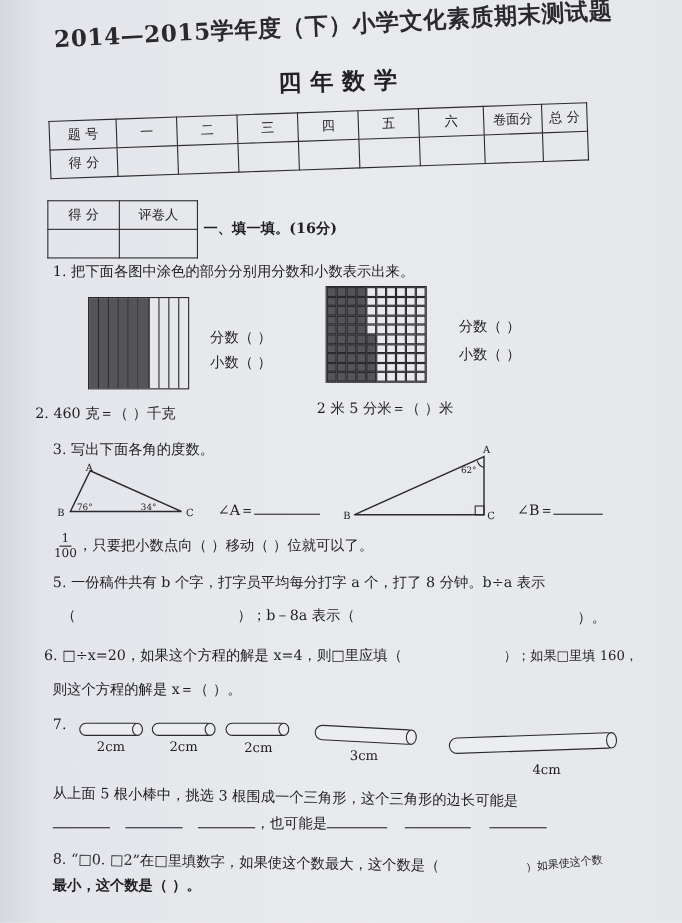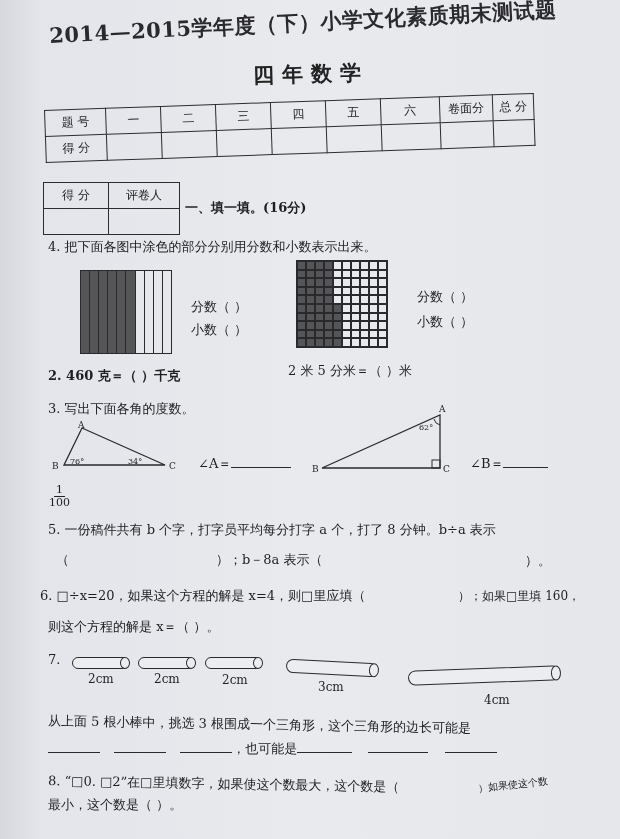--- a/index.html
+++ b/index.html
@@ -85,21 +85,21 @@
     </tr>
     <tr>
       <td></td>
       <td></td>
     </tr>
   </tbody>
     </table>
 </div>
 <div class="abs q" style="left:185px;top:199px;font-weight:bold;">一、填一填。(16分)</div>
 
-<div class="abs q" style="left:48px;top:238px;">4.  把下面各图中涂色的部分分别用分数和小数表示出来。</div>
+<div class="abs q" style="left:48px;top:238px;">1.  把下面各图中涂色的部分分别用分数和小数表示出来。</div>
 <div class="abs bars" style="left:80px;top:270px;width:90px;height:82px;">
   <div class="bar shade" style="flex:1"></div>
     <div class="bar shade" style="flex:1"></div>
     <div class="bar shade" style="flex:1"></div>
   <div class="bar shade" style="flex:1"></div>
     <div class="bar shade" style="flex:1"></div>
     <div class="bar shade" style="flex:1"></div>
   <div class="bar" style="flex:1"></div>
     <div class="bar" style="flex:1"></div>
     <div class="bar" style="flex:1"></div>
@@ -206,21 +206,21 @@
     <div class="cell shade"></div>
     <div class="cell"></div>
     <div class="cell"></div>
     <div class="cell"></div>
     <div class="cell"></div>
     <div class="cell"></div>
   </div>
 <div class="abs q" style="left:417px;top:288px;">分数（          ）</div>
 <div class="abs q" style="left:417px;top:313px;">小数（          ）</div>
 
-<div class="abs q" style="left:48px;top:367px;font-weight:bold;">2.  460 克＝（       ）千克</div>
+<div class="abs q" style="left:32px;top:367px;">2.  460 克＝（       ）千克</div>
 <div class="abs q" style="left:288px;top:362px;text-align:right;">2 米 5 分米＝（       ）米</div>
 
 <div class="abs q" style="left:48px;top:400px;">3.  写出下面各角的度数。</div>
 <svg class="abs" style="left:50px;top:420px;" width="140" height="50">
   <polygon points="14,45 32,8 115,45" fill="none" stroke="#2a2a2e" stroke-width="1.3"></polygon>
   <text x="28" y="8" font-size="9" font-family="DejaVu Serif, serif" fill="#222">A</text>
   <text x="2" y="49" font-size="9" font-family="DejaVu Serif, serif" fill="#222">B</text>
   <text x="119" y="49" font-size="9" font-family="DejaVu Serif, serif" fill="#222">C</text>
   <text x="20" y="44" font-size="8" font-family="DejaVu Serif, serif" fill="#222">76°</text>
   <text x="78" y="44" font-size="8" font-family="DejaVu Serif, serif" fill="#222">34°</text>
@@ -238,21 +238,21 @@
   <text x="109" y="30" font-size="8" font-family="DejaVu Serif, serif" fill="#222">62°</text>
 </svg>
 <div class="abs q" style="left:470px;top:455px;">
   <span>∠B＝</span><span class="line-blank" style="width:45px"></span>
 </div>
 
 <div class="abs q" style="left:48px;top:484px;">
   <span class="frac">
       <span class="num">1</span>
       <span>100</span>
-    </span>
+    </span><span>，只要把小数点向（      ）移动（      ）位就可以了。</span>
 </div>
 
 <div class="abs q" style="left:48px;top:521px;">5.  一份稿件共有  b  个字，打字员平均每分打字  a  个，打了  8  分钟。b÷a 表示</div>
 <div class="abs q" style="left:56px;top:551px;">（</div>
 <div class="abs q" style="left:216px;top:551px;">）；b－8a 表示（</div>
 <div class="abs q" style="left:525px;top:552px;">）。</div>
 
 <div class="abs q" style="left:40px;top:587px;">6.  □÷x=20，如果这个方程的解是 x=4，则□里应填（</div>
 <div class="abs q" style="left:458px;top:588px;font-size:12px;">）；如果□里填 160，</div>
 <div class="abs q" style="left:48px;top:618px;text-align:center;">则这个方程的解是 x＝（          ）。</div>
@@ -272,13 +272,13 @@
 <div class="abs q" style="left:48px;top:740px;">
   <span class="line-blank" style="width:52px"></span>
   <span class="line-blank" style="width:52px;margin-left:10px"></span>
   <span class="line-blank" style="width:52px;margin-left:10px"></span><span>，也可能是</span><span class="line-blank" style="width:55px"></span>
   <span class="line-blank" style="width:60px;margin-left:12px"></span>
   <span class="line-blank" style="width:52px;margin-left:12px"></span>
 </div>
 
 <div class="abs q" style="left:48px;top:772px;transform:rotate(1deg);transform-origin:left;">8.  “□0. □2”在□里填数字，如果使这个数最大，这个数是（</div>
 <div class="abs q" style="left:478px;top:778px;font-size:10px;transform:rotate(-6deg);">）如果使这个数</div>
-<div class="abs q" style="left:48px;top:796px;">最小，这个数是（          ）。</div>
+<div class="abs q" style="left:48px;top:796px;font-weight:bold;">最小，这个数是（          ）。</div>
 
 </body></html>

